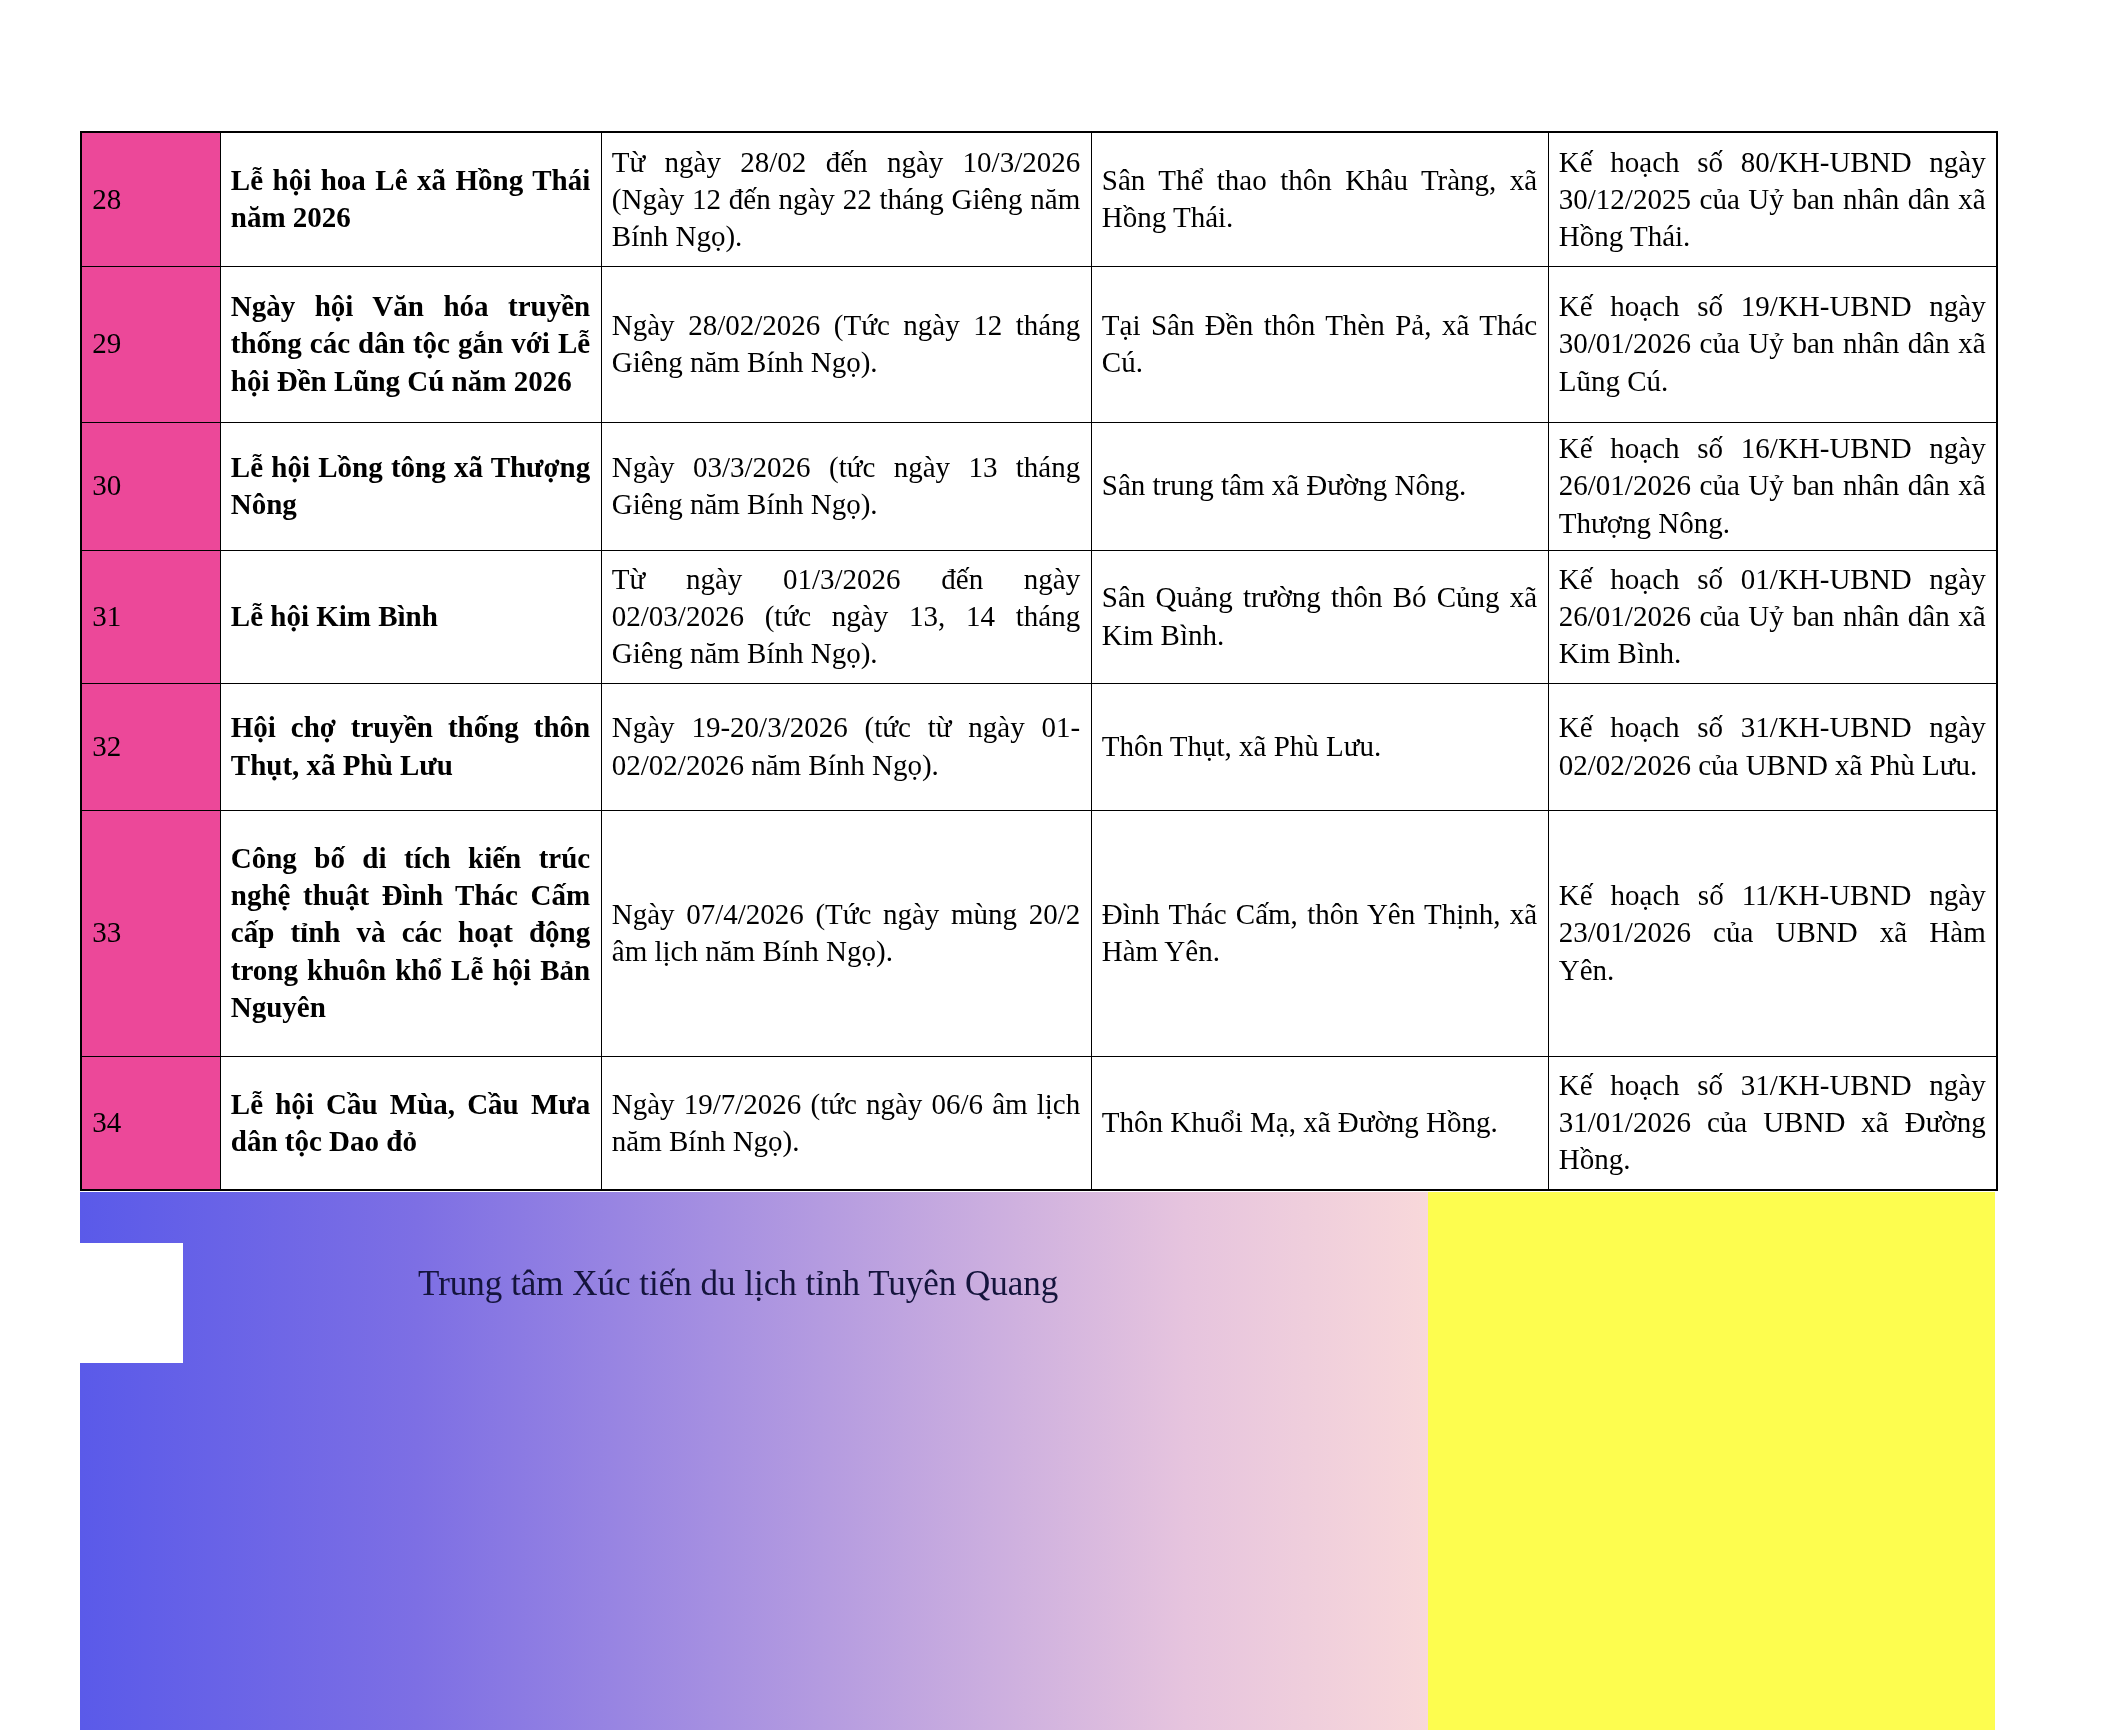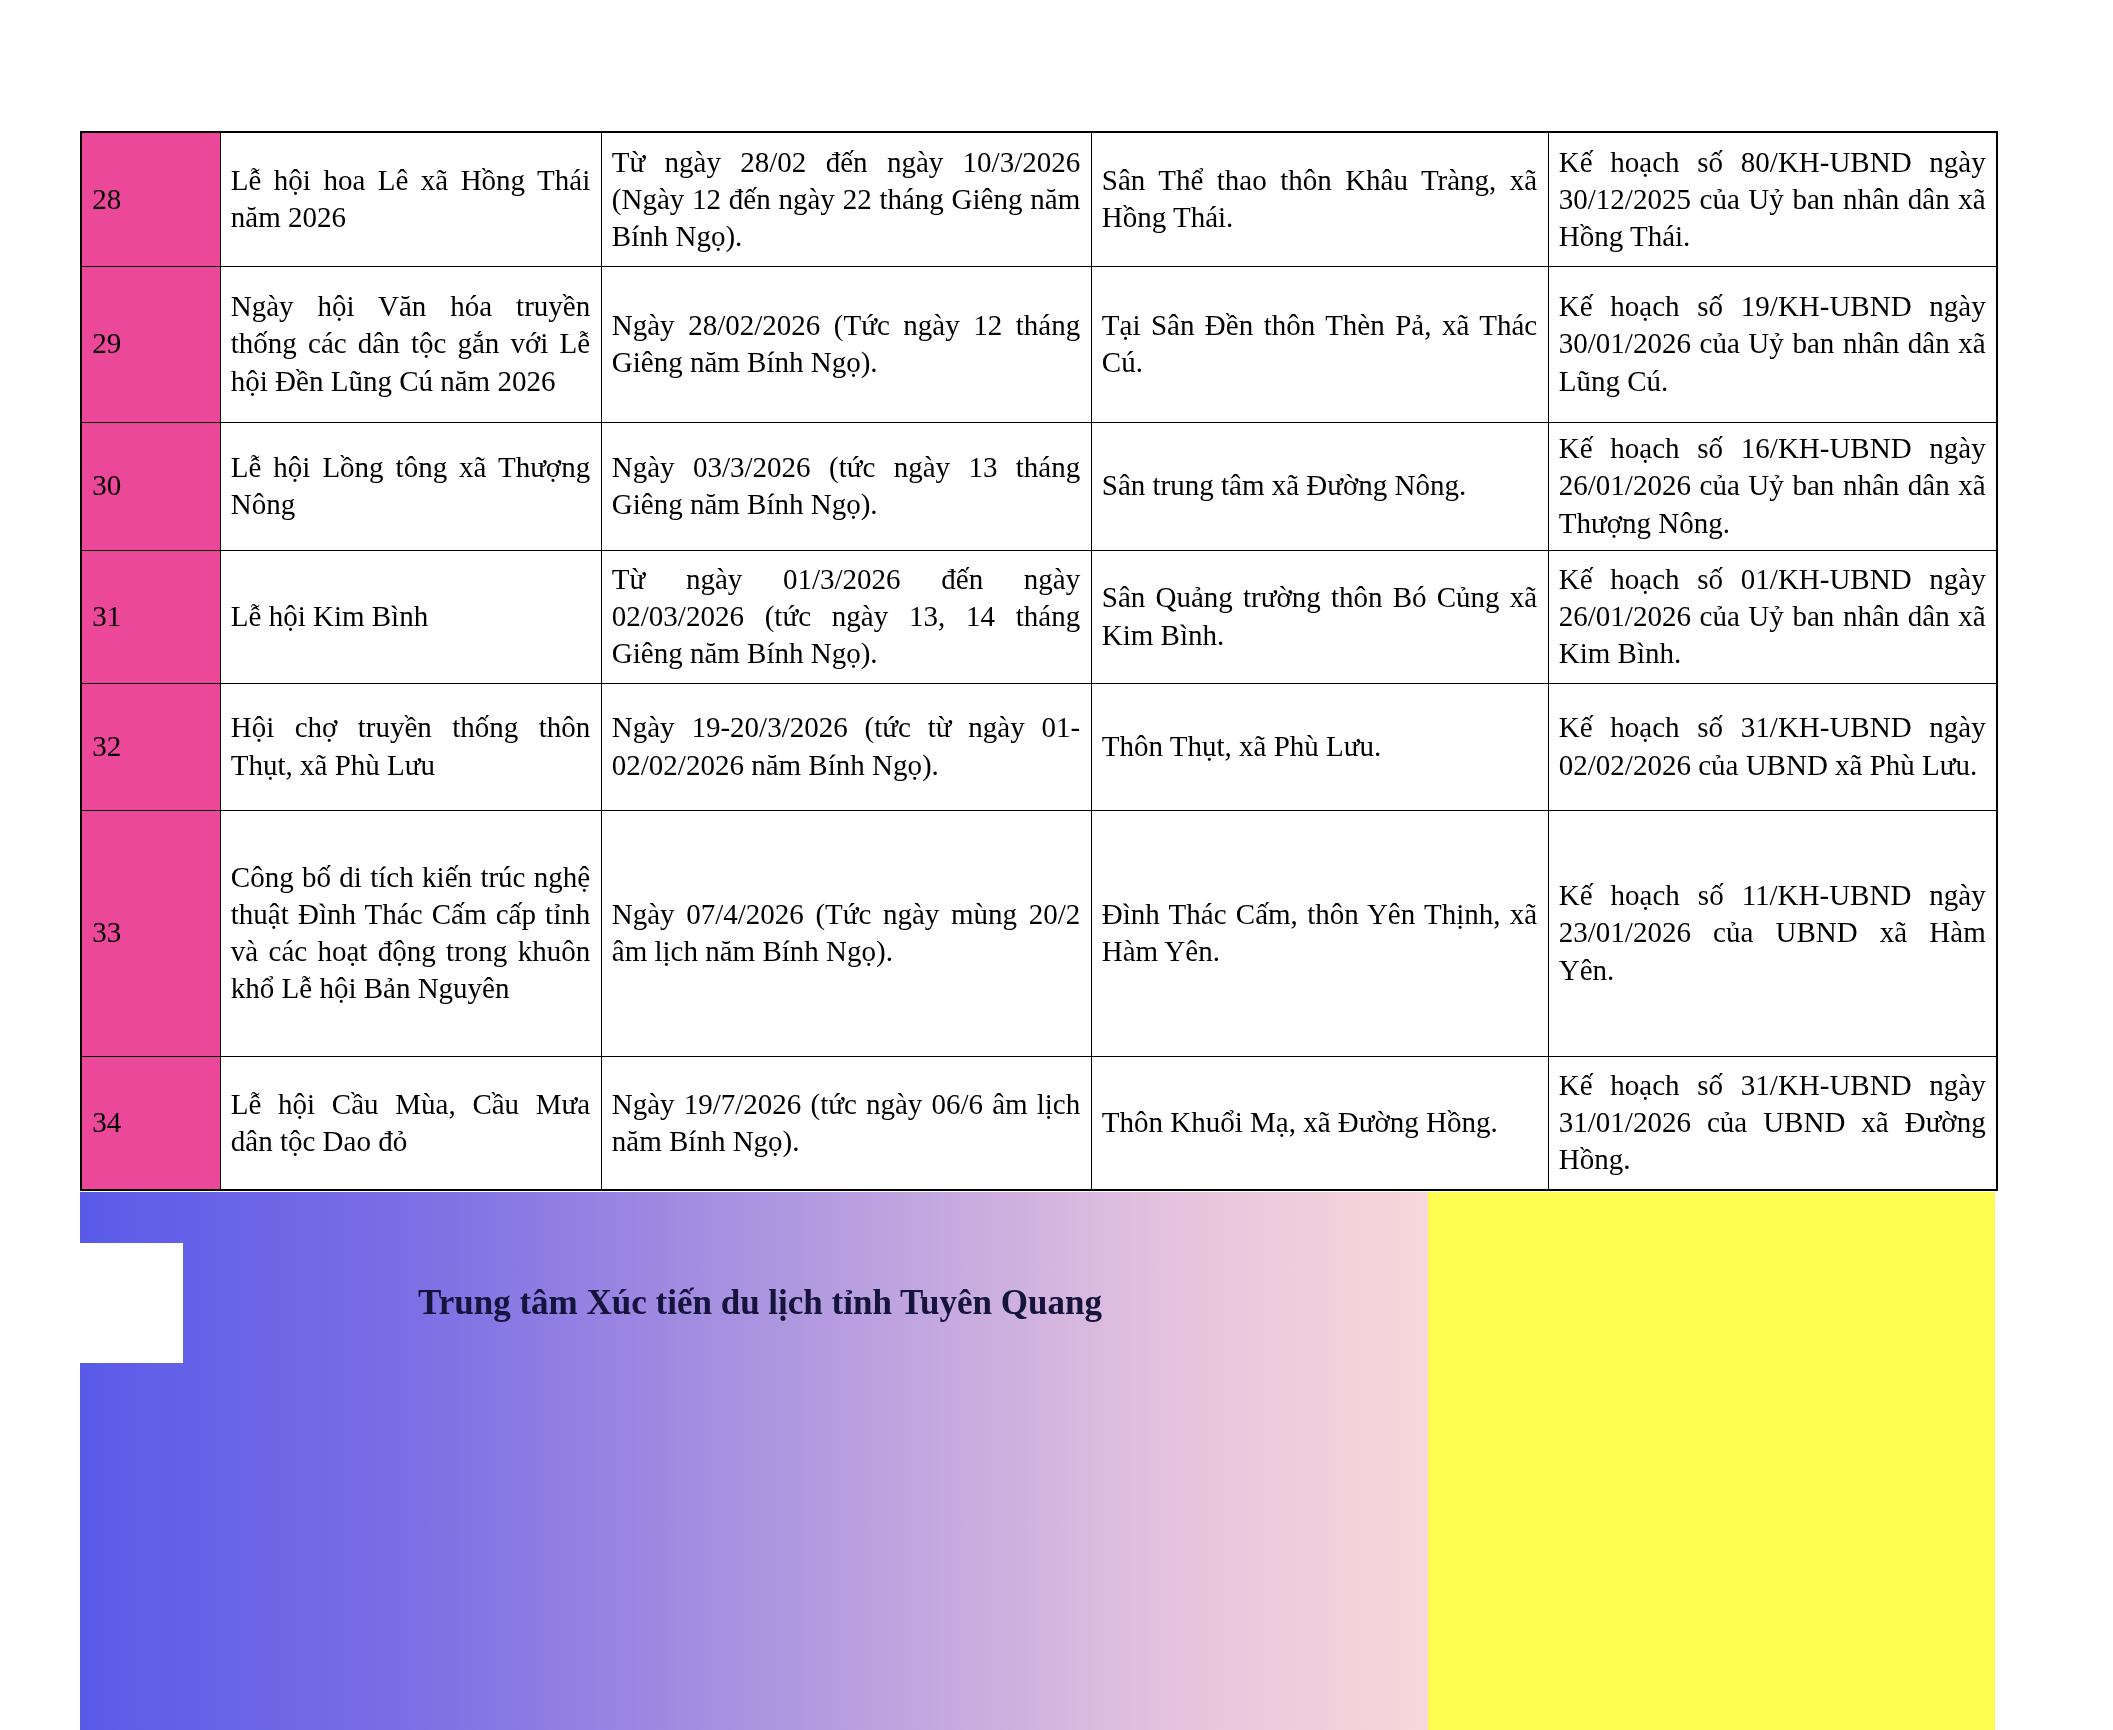--- a/index.html
+++ b/index.html
@@ -36,21 +36,21 @@
     text-align: justify;
     overflow: hidden;
   }
   td.cell-no {
     background: #ec4899;
     text-align: center;
     font-size: 32px;
     padding: 3.4px 3.4px;
   }
   td.cell-name {
-    font-weight: normal;
+    font-weight: bold;
     padding-left: 13px;
     padding-right: 8.6px;
   }
   tr.h-28 { height: 134px; }
   tr.h-29 { height: 156px; }
   tr.h-30 { height: 128px; }
   tr.h-31 { height: 133px; }
   tr.h-32 { height: 127px; }
   tr.h-33 { height: 246px; }
   tr.h-34 { height: 134px; }
@@ -84,22 +84,22 @@
     position: absolute;
     left: 0;
     top: 51px;
     width: 103px;
     height: 120px;
     background: #ffffff;
   }
   .footer-text {
     position: absolute;
     left: 338px;
-    top: 83px;
-    font-weight: bold;
+    top: 64px;
+    font-weight: normal;
     font-size: 35px;
     line-height: 55px;
     color: #14143C;
     white-space: nowrap;
   }
 </style>
 </head>
 <body>
 
 <div class="page">

